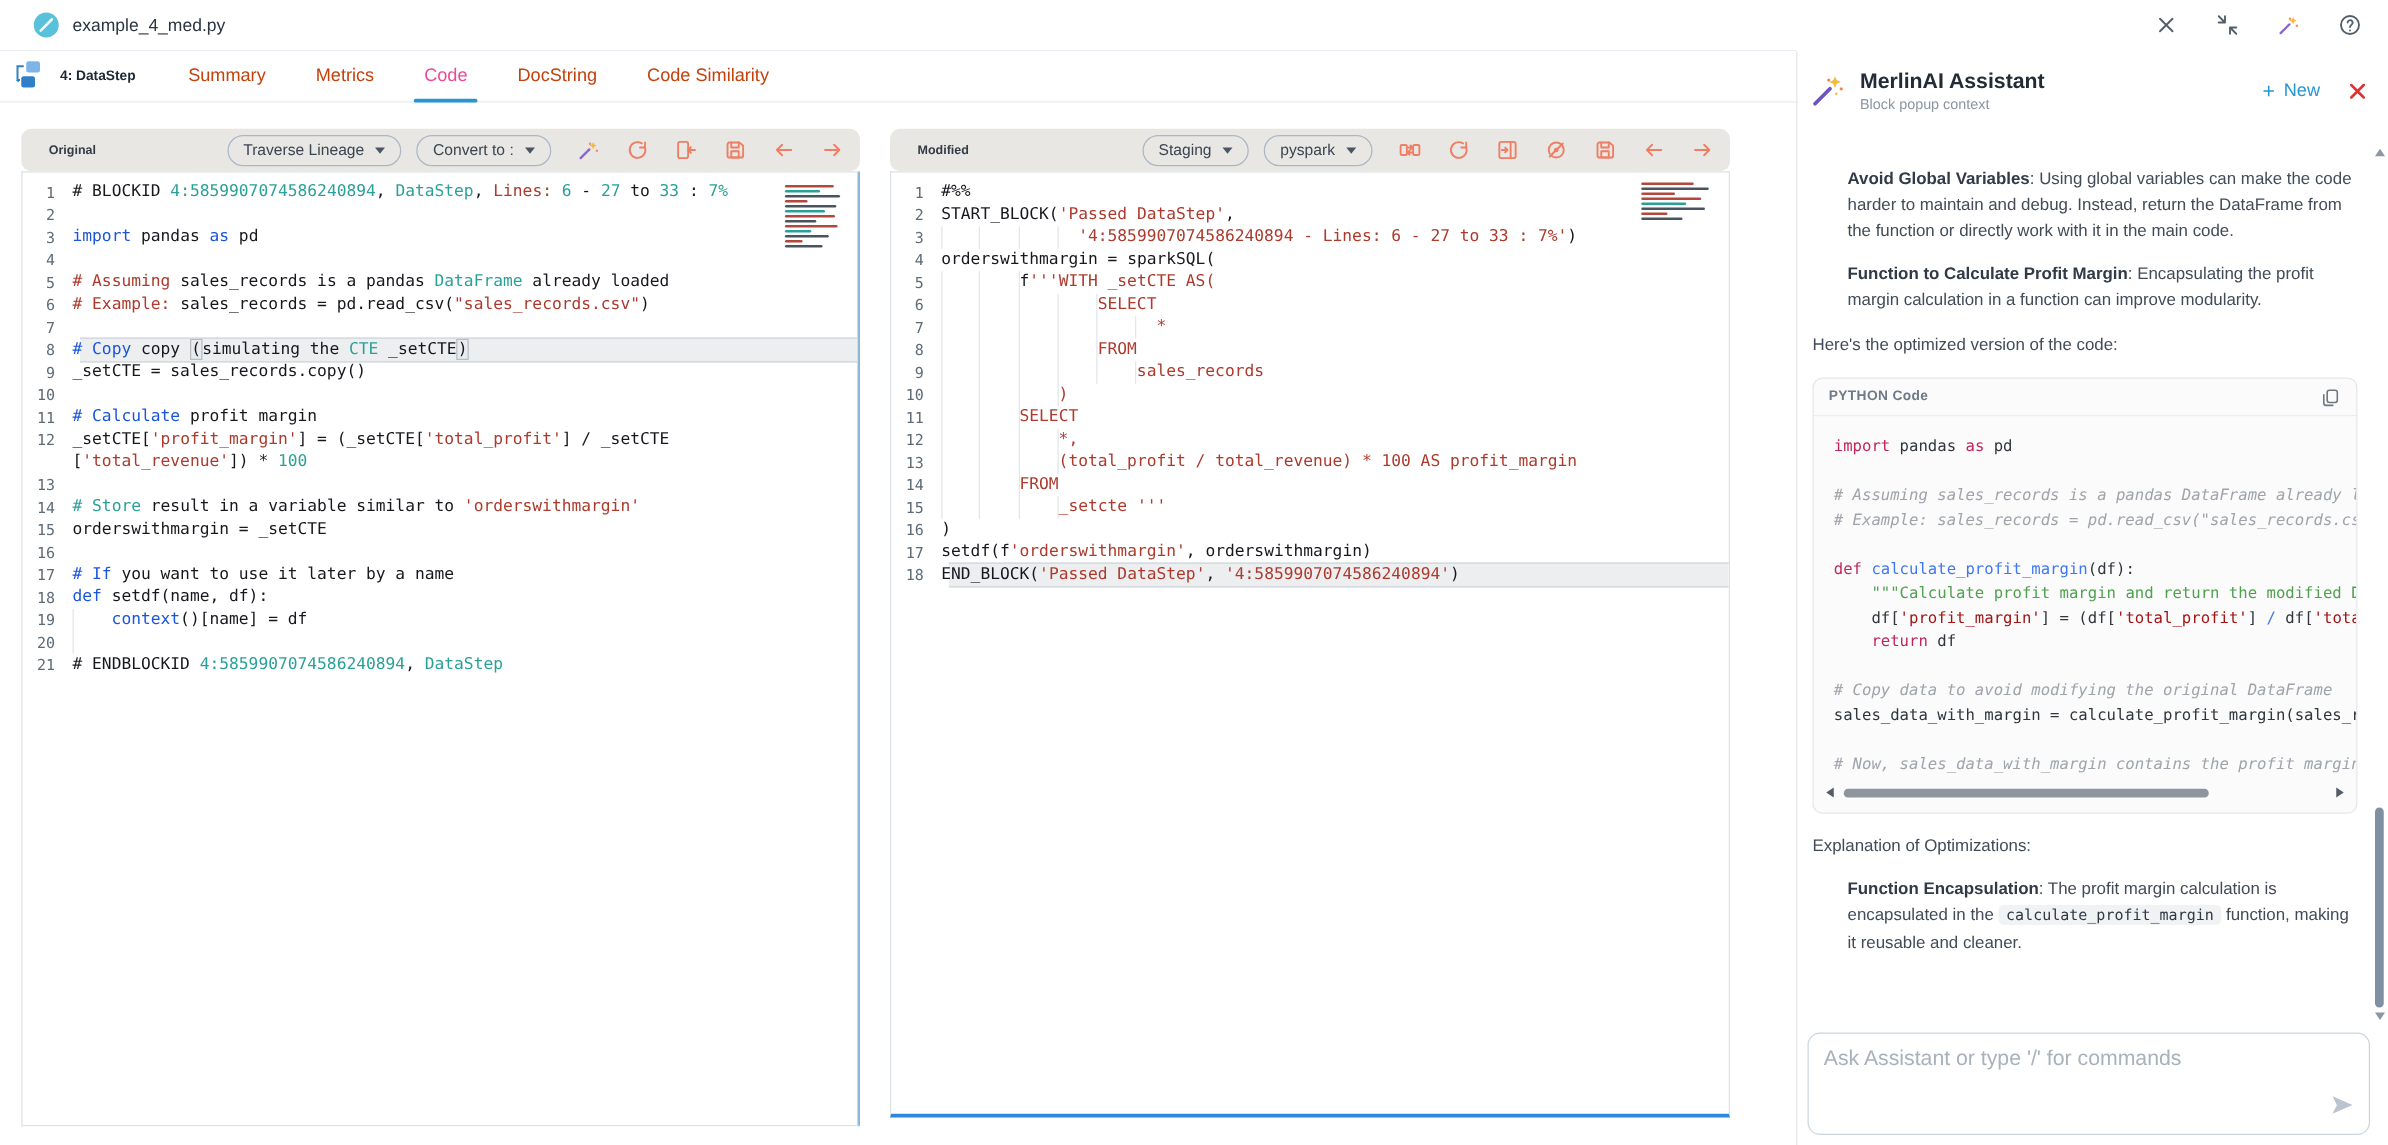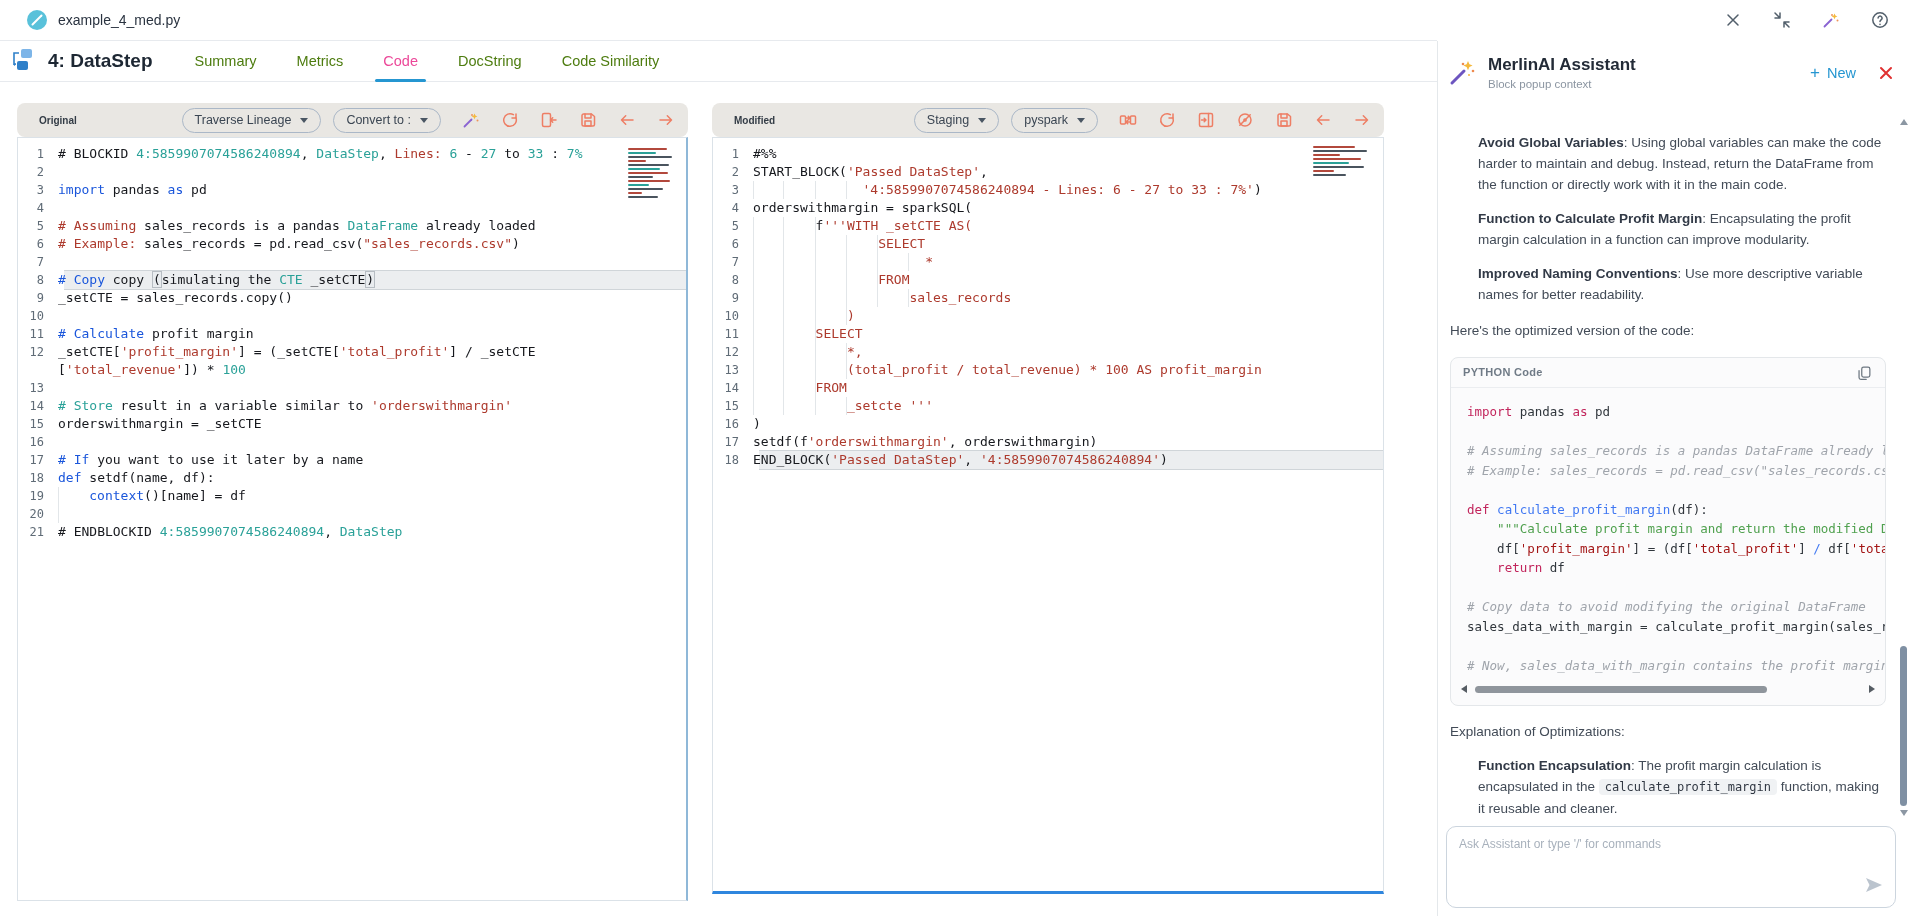--- a/index.html
+++ b/index.html
@@ -13,23 +13,23 @@
   .titlebar-border { position:absolute; top:40px; left:0; width:1437px; height:1px; background:#e7eaee; }
   .logo { position:absolute; left:26px; top:9px; }
   .title-text { position:absolute; left:58px; top:12px; font-size:14px; color:#2a3340; }
   .tb-icons { position:absolute; right:20px; top:10px; display:flex; gap:29px; align-items:center; }
   .tb-icons .icbtn { width:20px; height:20px; cursor:pointer; }
   .tb-icons svg { width:20px; height:20px; stroke:#525f6b; fill:none; stroke-width:1.5; stroke-linecap:round; stroke-linejoin:round; }
   
   .tabbar { position:absolute; top:41px; left:0; width:1437px; height:41px; border-bottom:1px solid #e7eaee;
             display:flex; align-items:center; background:#fff; }
   .step-icon { margin-left:8px; }
-  .step-label { margin-left:12px; font-weight:700; font-size:19px; color:#1d2733; }
+  .step-label { margin-left:12px; font-weight:700; font-size:11px; color:#1d2733; }
   .tabs { display:flex; margin-left:42px; gap:40px; height:41px; }
-  .tab { font-size:14.5px; color:#4d7c0f; line-height:41px; position:relative; cursor:pointer; white-space:nowrap; }
+  .tab { font-size:14.5px; color:#c2410c; line-height:41px; position:relative; cursor:pointer; white-space:nowrap; }
   .tab.active { color:#ec4899; }
   .tab.active::after { content:""; position:absolute; left:-8px; right:-8px; bottom:0; height:3px; background:#2596d1; border-radius:2px; }
   
   .panel-toolbar { position:absolute; top:103px; height:34px; background:#e9e7e3; border-radius:8px;
                    display:flex; align-items:center; padding:0 12px; }
   #orig-toolbar { left:17px; width:671px; }
   #mod-toolbar  { left:712px; width:672px; }
   .tb-label { font-weight:700; font-size:10px; color:#333c46; margin-left:10px; }
   .pill { display:flex; align-items:center; gap:9px; border:1px solid #aab7c7; border-radius:14px; height:25px;
           padding:0 12px; font-size:12.5px; color:#3a4552; cursor:pointer; background:transparent; white-space:nowrap; }
@@ -87,21 +87,21 @@
   .cc-arrow.right { border-top:4px solid transparent; border-bottom:4px solid transparent; border-left:6px solid #555c63; margin-left:auto; }
   .cc-thumb { height:7px; border-radius:4px; background:#8f959c; width:292px; margin-left:8px; }
   .exp { margin:13px 0 0 28px; }
   .chip { font-family:"DejaVu Sans Mono", monospace; font-size:12px; background:#f0f2f4; border-radius:4px; padding:1px 6px; color:#313843; }
   .as-scrollbar { position:absolute; right:1px; top:78px; bottom:100px; width:10px; }
   .sb-up { position:absolute; top:0; left:1px; width:0; height:0; border-left:4px solid transparent; border-right:4px solid transparent; border-bottom:6px solid #8c97a3; }
   .sb-down { position:absolute; bottom:0; left:1px; width:0; height:0; border-left:4px solid transparent; border-right:4px solid transparent; border-top:6px solid #8c97a3; }
   .sb-thumb { position:absolute; left:1px; width:7px; border-radius:4px; background:#7f90a3; top:527px; height:160px; }
   .as-input { position:absolute; left:8px; right:14px; bottom:8px; height:82px; border:1.5px solid #ccd5de; border-radius:10px; }
   .as-input textarea { width:100%; height:100%; border:none; outline:none; resize:none; background:transparent;
-                       font-family:"Liberation Sans", sans-serif; font-size:12px; color:#3a4document; padding:10px 12px; }
+                       font-family:"Liberation Sans", sans-serif; font-size:17px; color:#3a4document; padding:10px 12px; }
   .as-input textarea::placeholder { color:#a8b1bc; }
   .send { position:absolute; right:12px; bottom:8px; cursor:pointer; }
 </style>
 </head>
 <body>
 
 <div class="titlebar">
   <span class="logo">
     <svg width="22" height="22" viewBox="0 0 22 22">
         <circle cx="11" cy="11" r="10" fill="#59c1da"></circle>
@@ -334,21 +334,20 @@
       <svg width="16" height="16" viewBox="0 0 16 16">
           <path d="M3 3 L13 13 M13 3 L3 13" stroke="#e03131" stroke-width="2" stroke-linecap="round"></path>
         </svg>
     </span>
   </div>
 
   <div class="as-content">
     <div id="as-bullets">
         <div class="bullet"><b>Avoid Global Variables</b>: Using global variables can make the code harder to maintain and debug. Instead, return the DataFrame from the function or directly work with it in the main code.</div>
         <div class="bullet"><b>Function to Calculate Profit Margin</b>: Encapsulating the profit margin calculation in a function can improve modularity.</div>
-        <div class="bullet"><b>Improved Naming Conventions</b>: Use more descriptive variable names for better readability.</div>
       </div>
     <div class="plain">Here's the optimized version of the code:</div>
 
     <div class="codecard">
       <div class="cc-head">
         <span>PYTHON Code</span>
         <span class="cc-copy">
           <svg viewBox="0 0 20 20">
               <rect x="7.5" y="3.5" width="9" height="11" rx="2"></rect>
               <path d="M4.5 7.5 v7.5 a2 2 0 0 0 2 2 h6"></path>

